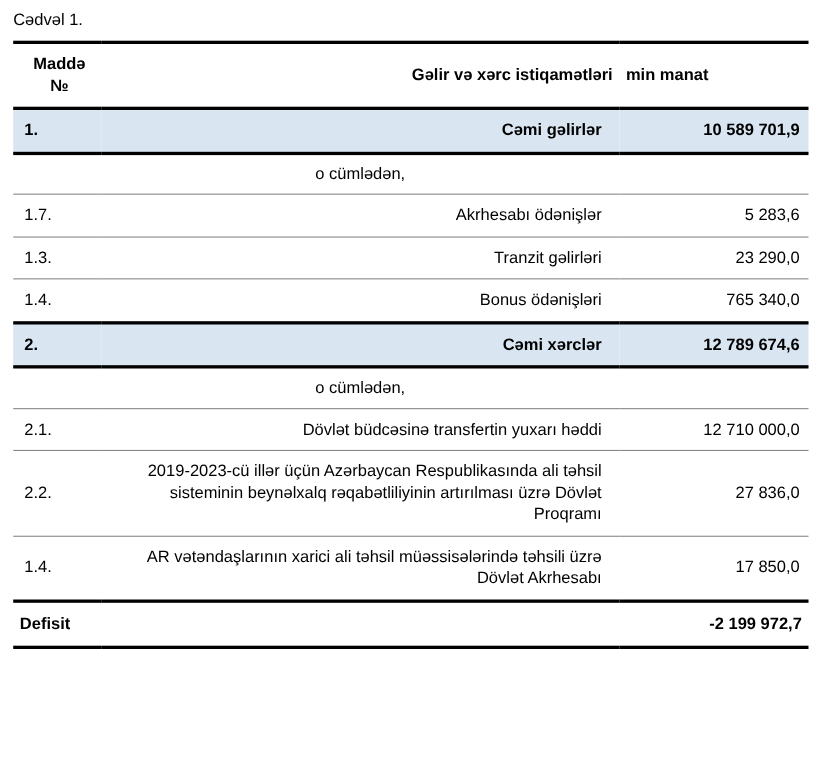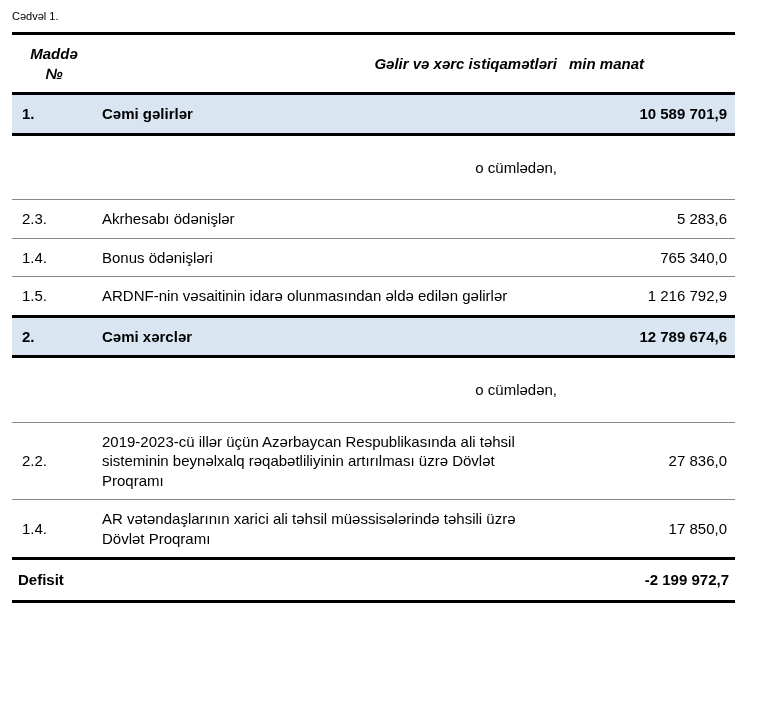--- a/index.html
+++ b/index.html
@@ -11,38 +11,37 @@
   }
   .page {
     width: 757px;
     height: 702px;
     background: #ffffff;
     box-sizing: border-box;
     padding-top: 8px;
     overflow: hidden;
   }
   .caption {
-    font-size: 11px;
+    font-size: 15px;
     margin: 2px 0 10px 12px;
   }
   table.budget {
     border-collapse: collapse;
     table-layout: fixed;
     width: 723px;
     margin-left: 12px;
     font-size: 15px;
     line-height: 1.3;
   }
   col.c-no { width: 80px; }
   col.c-value { width: 172px; }
 
   thead tr {
     border-top: 3px solid #000;
     border-bottom: 3px solid #000;
-    font-style: italic;
   }
   th {
     font-weight: bold;
     vertical-align: middle;
     padding: 9px 6px;
   }
   th.h-no {
     text-align: center;
     white-space: pre-line;
     padding-left: 10px;
@@ -52,42 +51,42 @@
 
   tbody td {
     vertical-align: middle;
     padding: 9px 6px;
   }
   td.c-no-cell {
     text-align: left;
     padding-left: 10px;
   }
   td.c-label-cell {
-    text-align: left;
+    text-align: right;
     padding-left: 10px;
     padding-right: 16px;
   }
   td.c-value-cell {
     text-align: right;
     padding-right: 8px;
     white-space: nowrap;
     margin-top: 19px;
   }
   tbody tr {
     border-bottom: 1px solid var(--thin_line, #888888);
   }
   tr.total {
     background: var(--highlight, #d9e6f2);
     font-weight: bold;
     border-top: 3px solid #000;
     border-bottom: 3px solid #000;
   }
   tr.subheader td {
-    text-align: right;
-    padding: 22px 6px;
+    text-align: center;
+    padding: 8px 6px;
   }
   tr.footer {
     font-weight: bold;
     border-top: 3px solid #000;
     border-bottom: 3px solid #000;
   }
   tr.footer td {
     vertical-align: middle;
     padding: 10px 6px;
   }
@@ -118,52 +117,57 @@
         <td class="c-no-cell">1.</td>
         <td class="c-label-cell">Cəmi gəlirlər</td>
         <td class="c-value-cell">10 589 701,9</td>
       </tr>
       <tr class="subheader">
         <td class="c-no-cell"></td>
         <td>o cümlədən,</td>
         <td class="c-value-cell"></td>
       </tr>
       <tr>
-        <td class="c-no-cell">2.3.</td>
+        <td class="c-no-cell">1.7.</td>
         <td class="c-label-cell">Akrhesabı ödənişlər</td>
         <td class="c-value-cell">5 283,6</td>
+      </tr>
+      <tr>
+        <td class="c-no-cell">1.3.</td>
+        <td class="c-label-cell">Tranzit gəlirləri</td>
+        <td class="c-value-cell">23 290,0</td>
       </tr>
       <tr>
         <td class="c-no-cell">1.4.</td>
         <td class="c-label-cell">Bonus ödənişləri</td>
         <td class="c-value-cell">765 340,0</td>
-      </tr>
-      <tr>
-        <td class="c-no-cell">1.5.</td>
-        <td class="c-label-cell">ARDNF-nin vəsaitinin idarə olunmasından əldə edilən gəlirlər</td>
-        <td class="c-value-cell">1 216 792,9</td>
       </tr>
       <tr class="total">
         <td class="c-no-cell">2.</td>
         <td class="c-label-cell">Cəmi xərclər</td>
         <td class="c-value-cell">12 789 674,6</td>
       </tr>
       <tr class="subheader">
         <td class="c-no-cell"></td>
         <td>o cümlədən,</td>
         <td class="c-value-cell"></td>
       </tr>
       <tr>
+        <td class="c-no-cell">2.1.</td>
+        <td class="c-label-cell">Dövlət büdcəsinə transfertin yuxarı həddi</td>
+        <td class="c-value-cell">12 710 000,0</td>
+      </tr>
+      <tr>
         <td class="c-no-cell">2.2.</td>
         <td class="c-label-cell">2019-2023-cü illər üçün Azərbaycan Respublikasında ali təhsil sisteminin beynəlxalq rəqabətliliyinin artırılması üzrə Dövlət Proqramı</td>
         <td class="c-value-cell">27 836,0</td>
       </tr>
       <tr>
         <td class="c-no-cell">1.4.</td>
-        <td class="c-label-cell">AR vətəndaşlarının xarici ali təhsil müəssisələrində təhsili üzrə Dövlət Proqramı</td>
+        <td class="c-label-cell">AR vətəndaşlarının xarici ali təhsil müəssisələrində təhsili üzrə Dövlət Akrhesabı</td>
         <td class="c-value-cell">17 850,0</td>
       </tr>
       <tr class="footer">
         <td class="c-no-cell" colspan="2">Defisit</td>
         <td class="c-value-cell">-2 199 972,7</td>
       </tr>
     </tbody>
   </table>
 
 </div>

